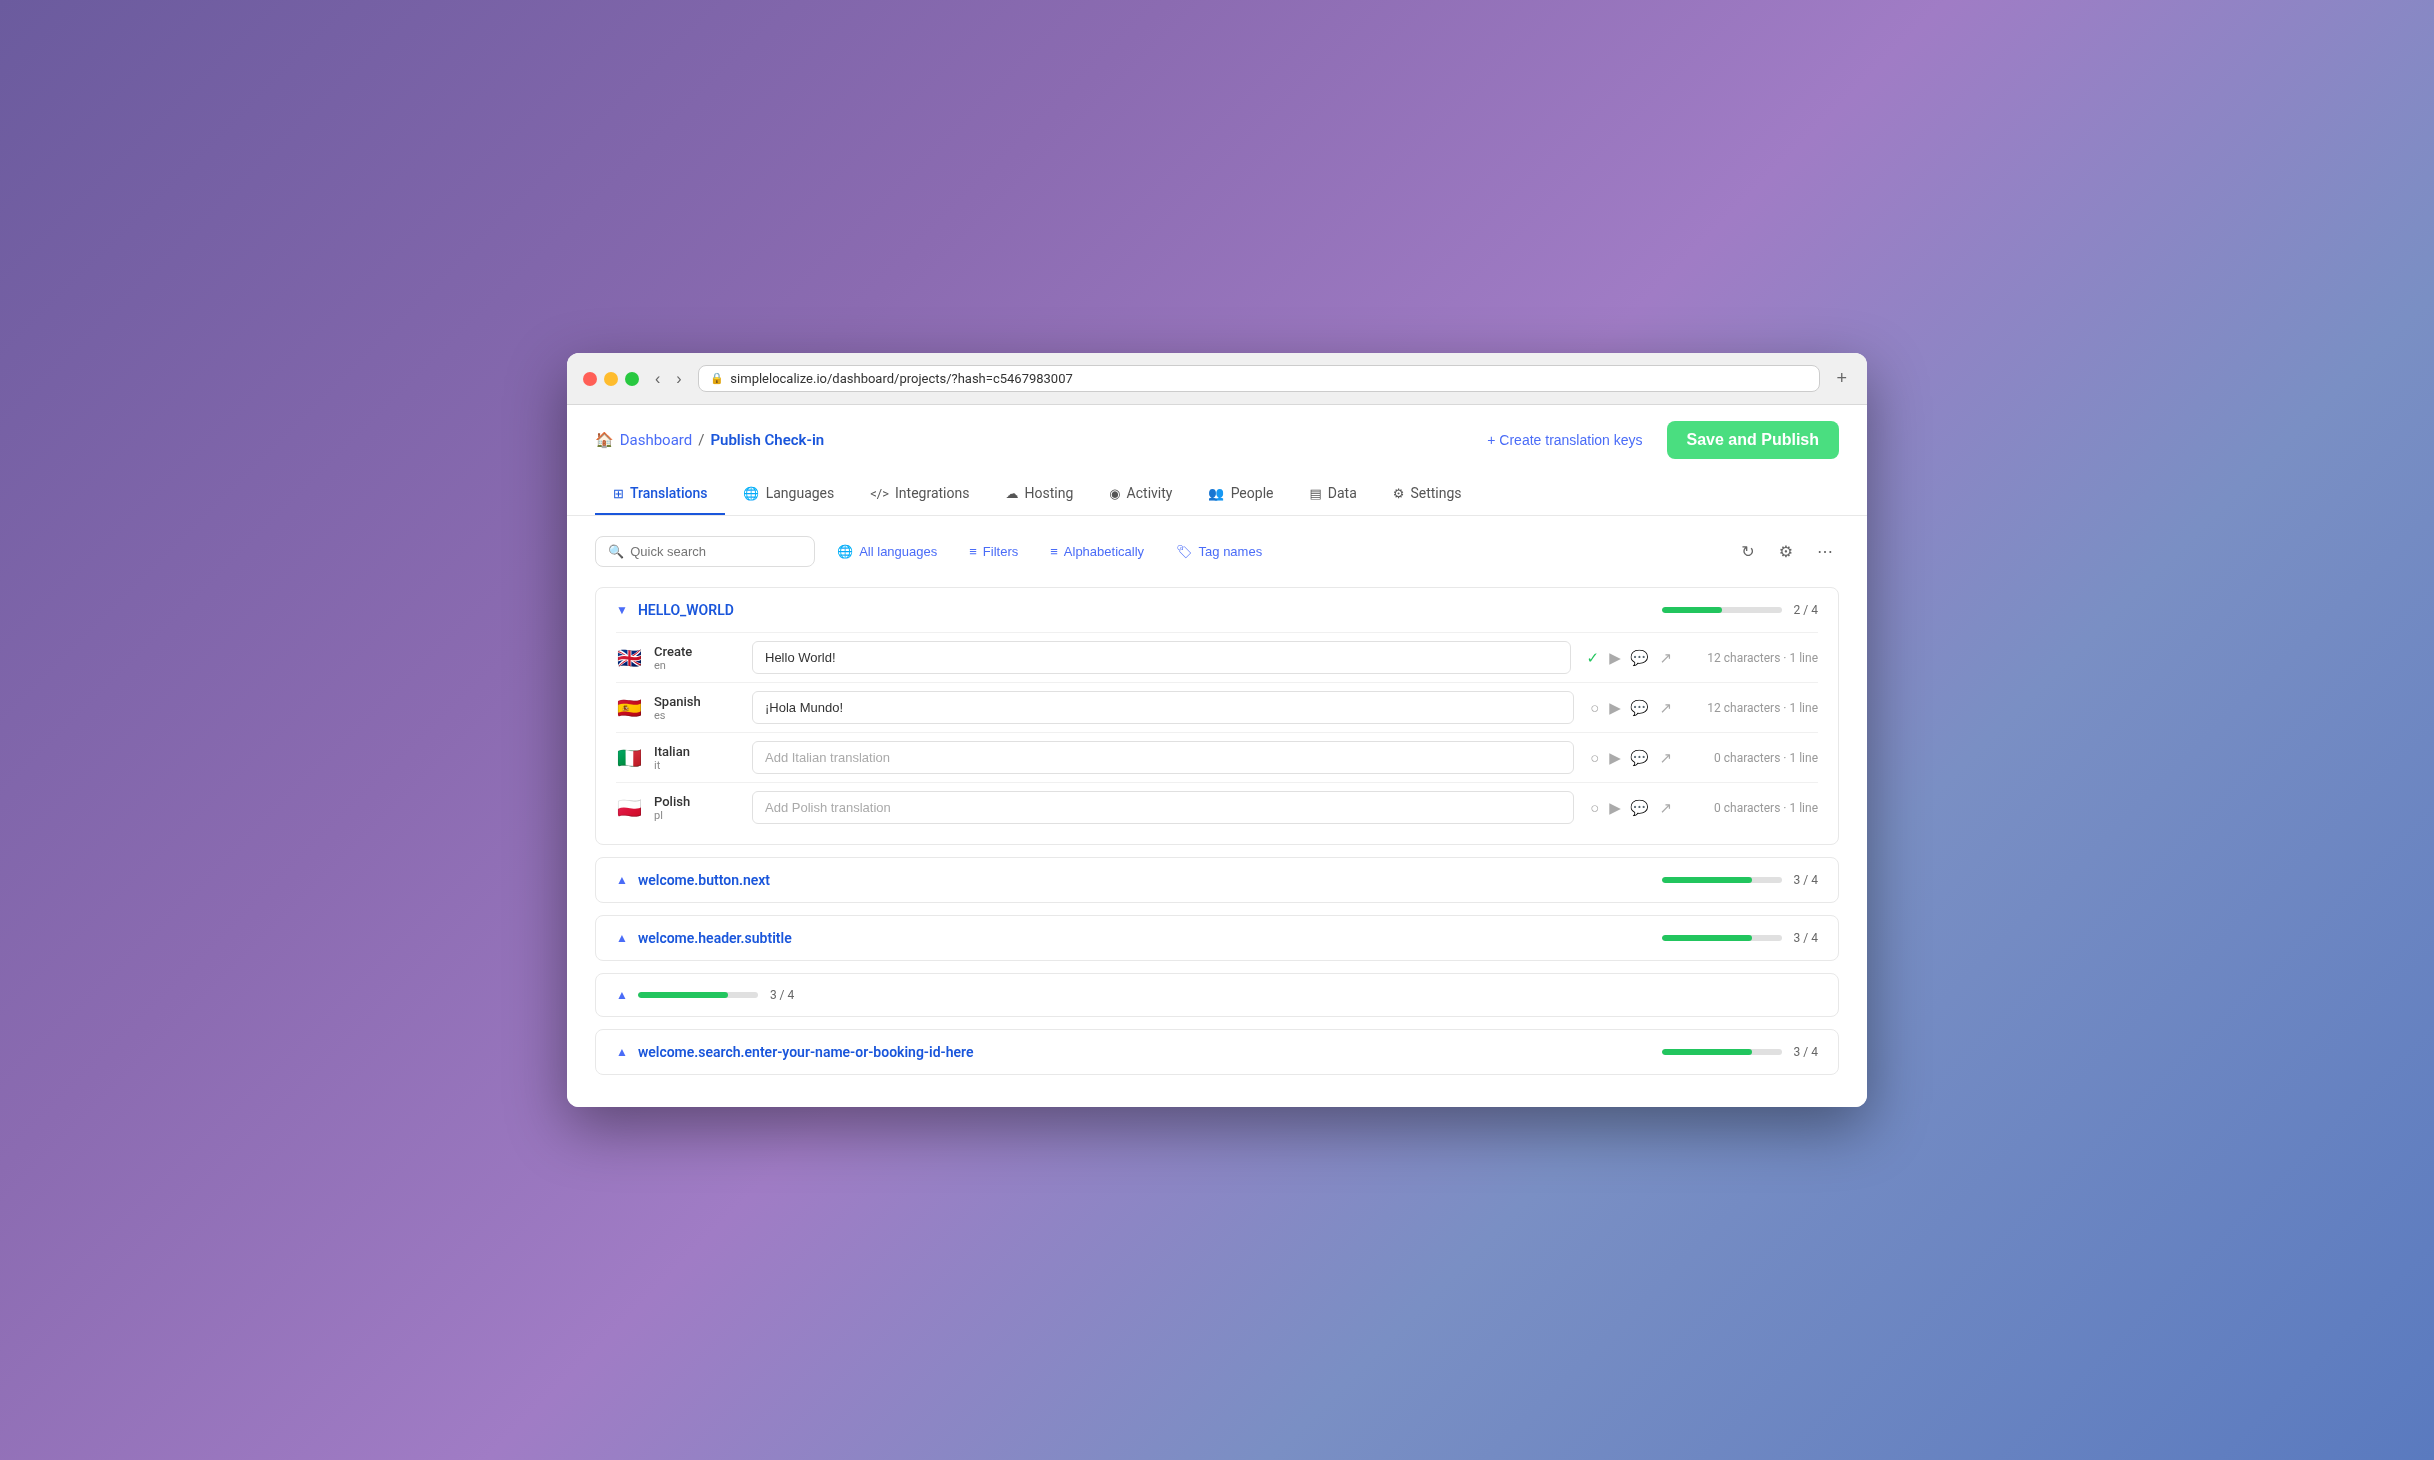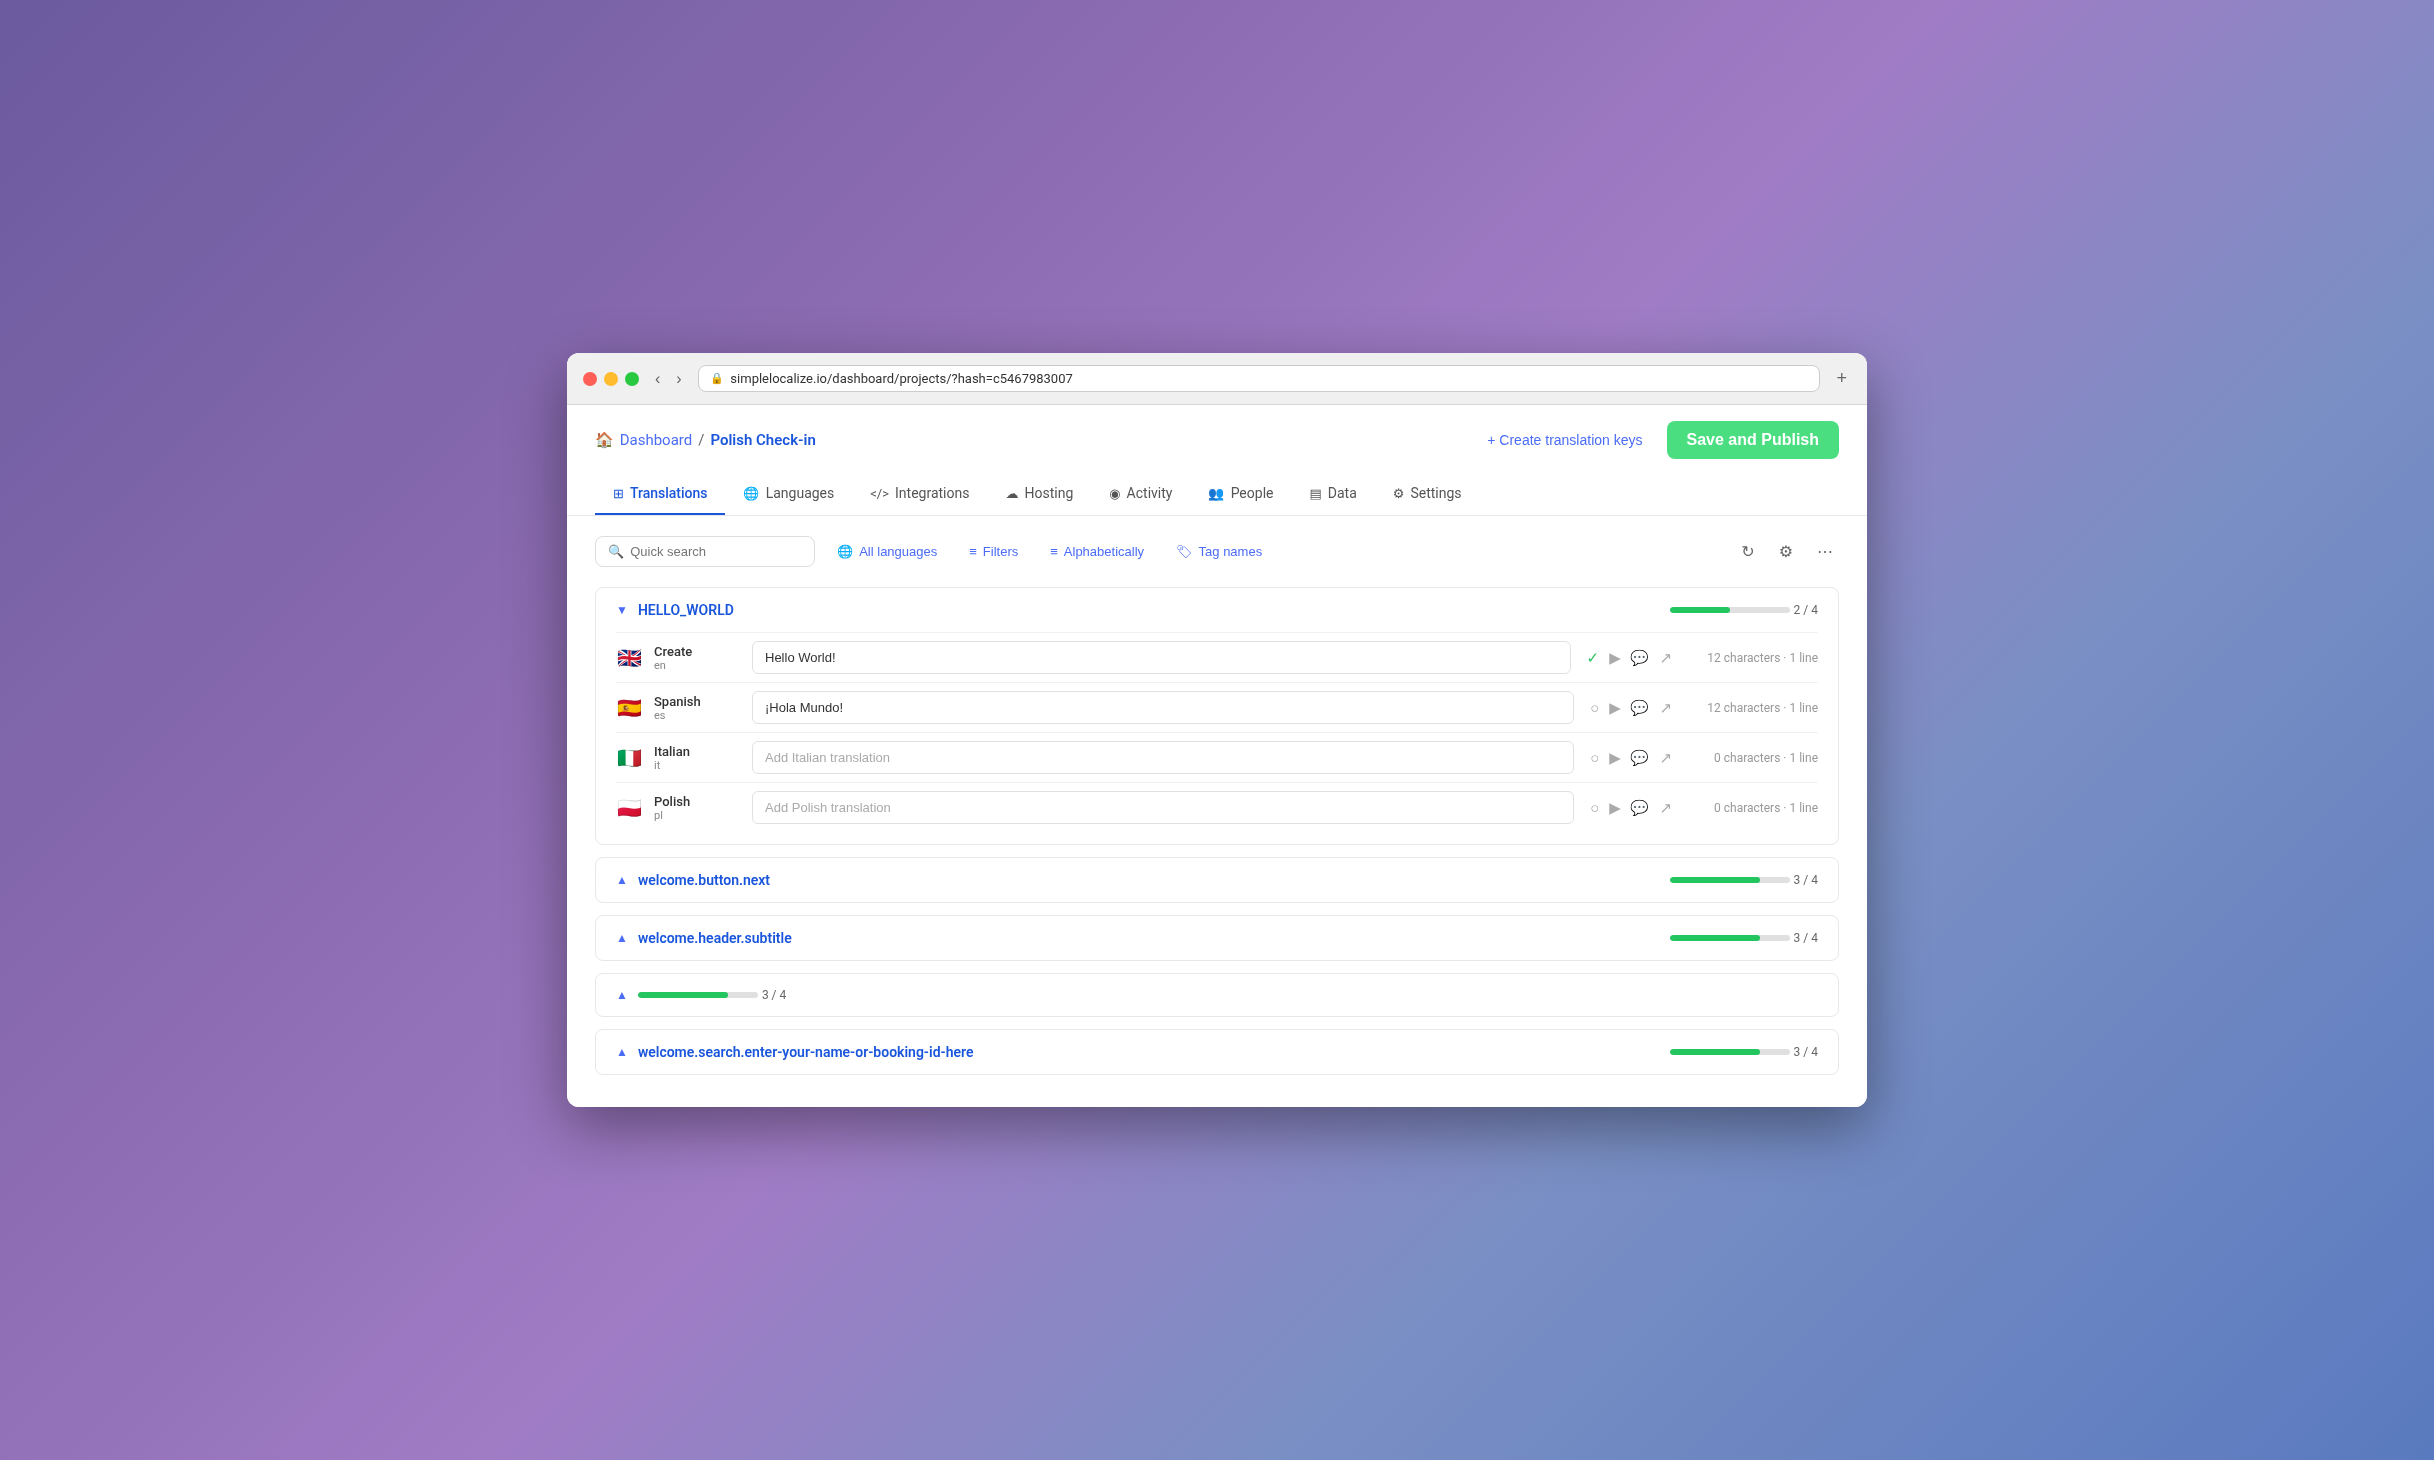--- a/index.html
+++ b/index.html
@@ -209,21 +209,21 @@
     }
     .group-key {
       color: #1a56db;
       font-weight: 600;
       font-size: 14px;
       flex: 1;
     }
     .progress-bar-container {
       display: flex;
       align-items: center;
-      gap: 4px;
+      gap: 12px;
     }
     .progress-bar {
       width: 120px;
       height: 6px;
       background: #e0e0e0;
       border-radius: 3px;
       overflow: hidden;
     }
     .progress-fill {
       height: 100%;
@@ -349,21 +349,21 @@
     <button class="new-tab-btn">+</button>
   </div>
 
   <div class="app-content">
     <div class="app-header">
       <div class="breadcrumb-row">
         <div class="breadcrumb">
           <span style="color:#4a6cf7">🏠</span>
           <a class="breadcrumb-link">Dashboard</a>
           <span class="breadcrumb-sep">/</span>
-          <span class="breadcrumb-current">Polish Check-in</span>
+          <span class="breadcrumb-current">Publish Check-in</span>
         </div>
         <div class="header-actions">
           <button class="create-keys-btn">
             <span>+ Create translation keys</span>
           </button>
           <button class="save-publish-btn">
             <span>Save and Publish</span>
           </button>
         </div>
       </div>

